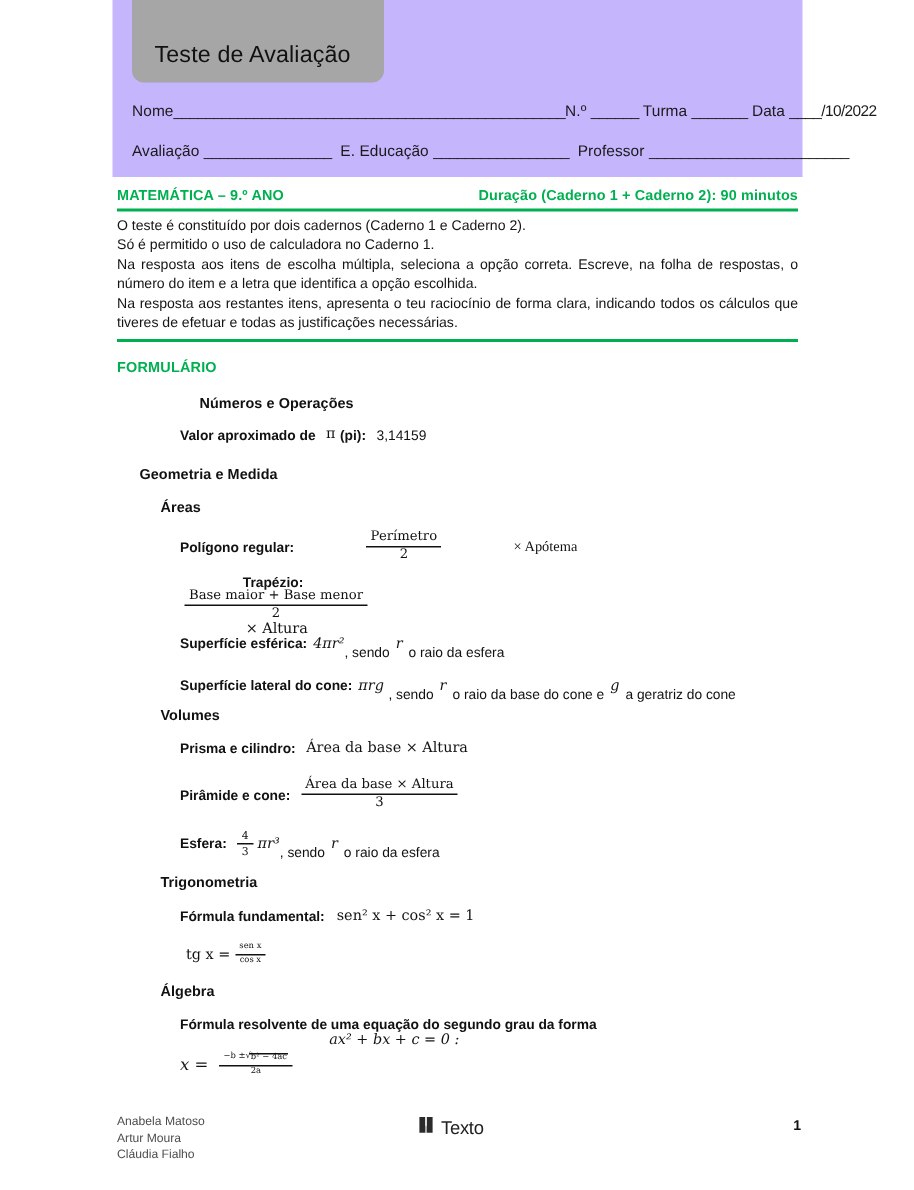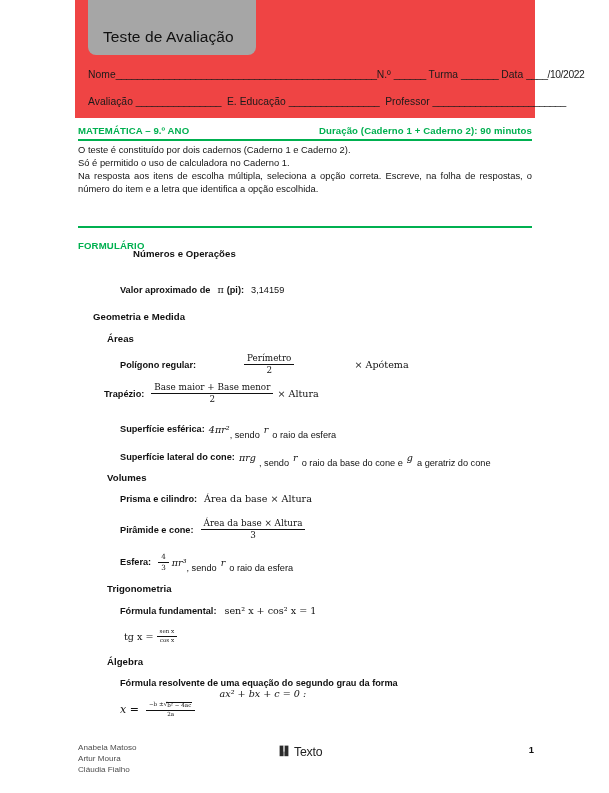--- a/index.html
+++ b/index.html
@@ -23,21 +23,21 @@
     height: 793px;
   }
 
   
   .header-band {
     position: absolute;
     left: 75px;
     top: 0;
     width: 460px;
     height: 118px;
-    background: #ef4444;
+    background: #c4b5fd;
   }
   .title-box {
     position: absolute;
     left: 13px;
     top: -14px;
     width: 168px;
     height: 69px;
     background: #a6a6a6;
     border-radius: 8px;
     display: flex;
@@ -241,47 +241,48 @@
   <div class="subject-bar">
     <span>MATEMÁTICA – 9.º ANO</span>
     <span>Duração (Caderno 1 + Caderno 2): 90 minutos</span>
   </div>
   <div class="hr-green top"></div>
 
   <div class="instructions">
     <p>O teste é constituído por dois cadernos (Caderno 1 e Caderno 2).</p>
     <p>Só é permitido o uso de calculadora no Caderno 1.</p>
     <p class="just">Na resposta aos itens de escolha múltipla, seleciona a opção correta. Escreve, na folha de respostas, o número do item e a letra que identifica a opção escolhida.</p>
+    <p class="just">Na resposta aos restantes itens, apresenta o teu raciocínio de forma clara, indicando todos os cálculos que tiveres de efetuar e todas as justificações necessárias.</p>
   </div>
   <div class="hr-green bottom"></div>
 
   <div class="formulario-title">FORMULÁRIO</div>
 
-  <div class="h2" style="left:93px; top:248px;padding-left:40px;">Números e Operações</div>
+  <div class="h2" style="left:93px; top:264px;padding-left:40px;">Números e Operações</div>
 
   <div class="frow" style="left:120px; top:284px;">
     <span class="flabel">Valor aproximado de</span>
     <span class="math up" style="margin:0 3px;">π</span>
     <span class="flabel">(pi):</span>
     <span style="margin-left:3px;">3,14159</span>
   </div>
 
   <div class="h2" style="left:93px; top:311px;">Geometria e Medida</div>
   <div class="h3" style="left:107px; top:333px;">Áreas</div>
 
   <div class="frow" style="left:120px; top:354px;gap:41px;">
     <span class="flabel">Polígono regular:</span>
     <span class="frac">
       <span class="num">Perímetro</span>
       <span class="den">2</span>
     </span>
-    <span class="math up" style="margin-left:16px;">× Apótema</span>
-  </div>
-
-  <div class="frow" style="left:104px; top:383px;">
+    <span class="math up" style="margin-left:4px;font-family:Liberation Serif, serif;">× Apótema</span>
+  </div>
+
+  <div class="frow" style="left:120px; top:383px;flex-direction:column;">
     <span class="flabel">Trapézio:</span>
     <span class="frac">
       <span class="num">Base maior + Base menor</span>
       <span class="den">2</span>
     </span>
     <span class="math up" style="margin-left:1px;">× Altura</span>
   </div>
 
   <div class="frow" style="left:120px; top:418px;">
     <span class="flabel">Superfície esférica:</span>

